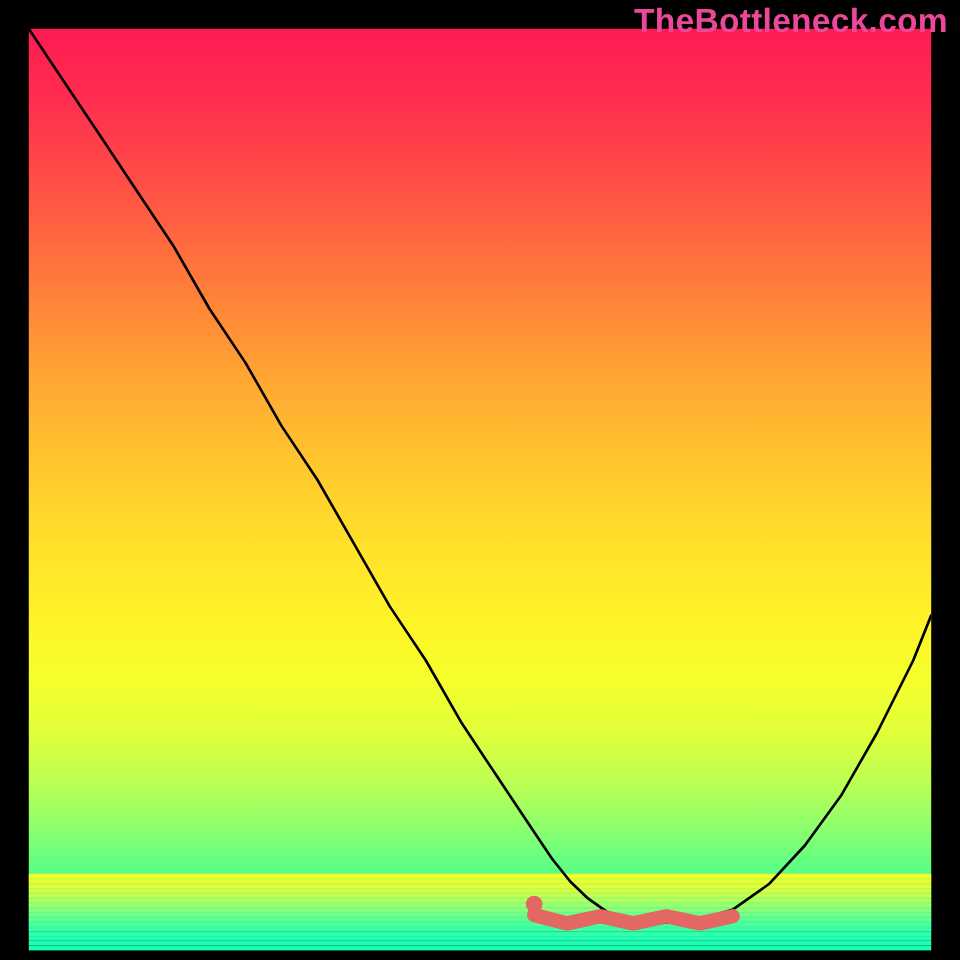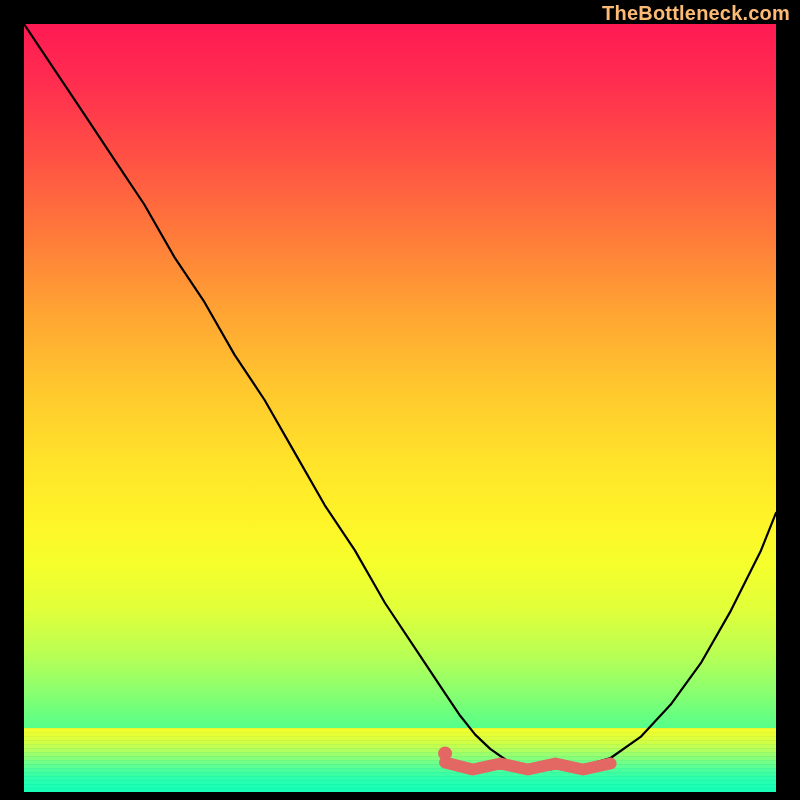--- a/index.html
+++ b/index.html
@@ -65,23 +65,23 @@
     left: 0;
     top: 0;
     width: 100%;
     height: 100%;
   }
   .watermark {
     position: absolute;
     top: 2px;
     right: 10px;
     font-family: Arial, Helvetica, sans-serif;
-    font-size: 20px;
+    font-size: 28px;
     font-weight: 600;
-    color: #fdba74;
+    color: #ec4899;
     letter-spacing: 0.2px;
   }
   .marker-dot {
     fill: #e36864;
   }
   .marker-path {
     fill: none;
     stroke: #e36864;
     stroke-width: 12;
     stroke-linecap: round;

